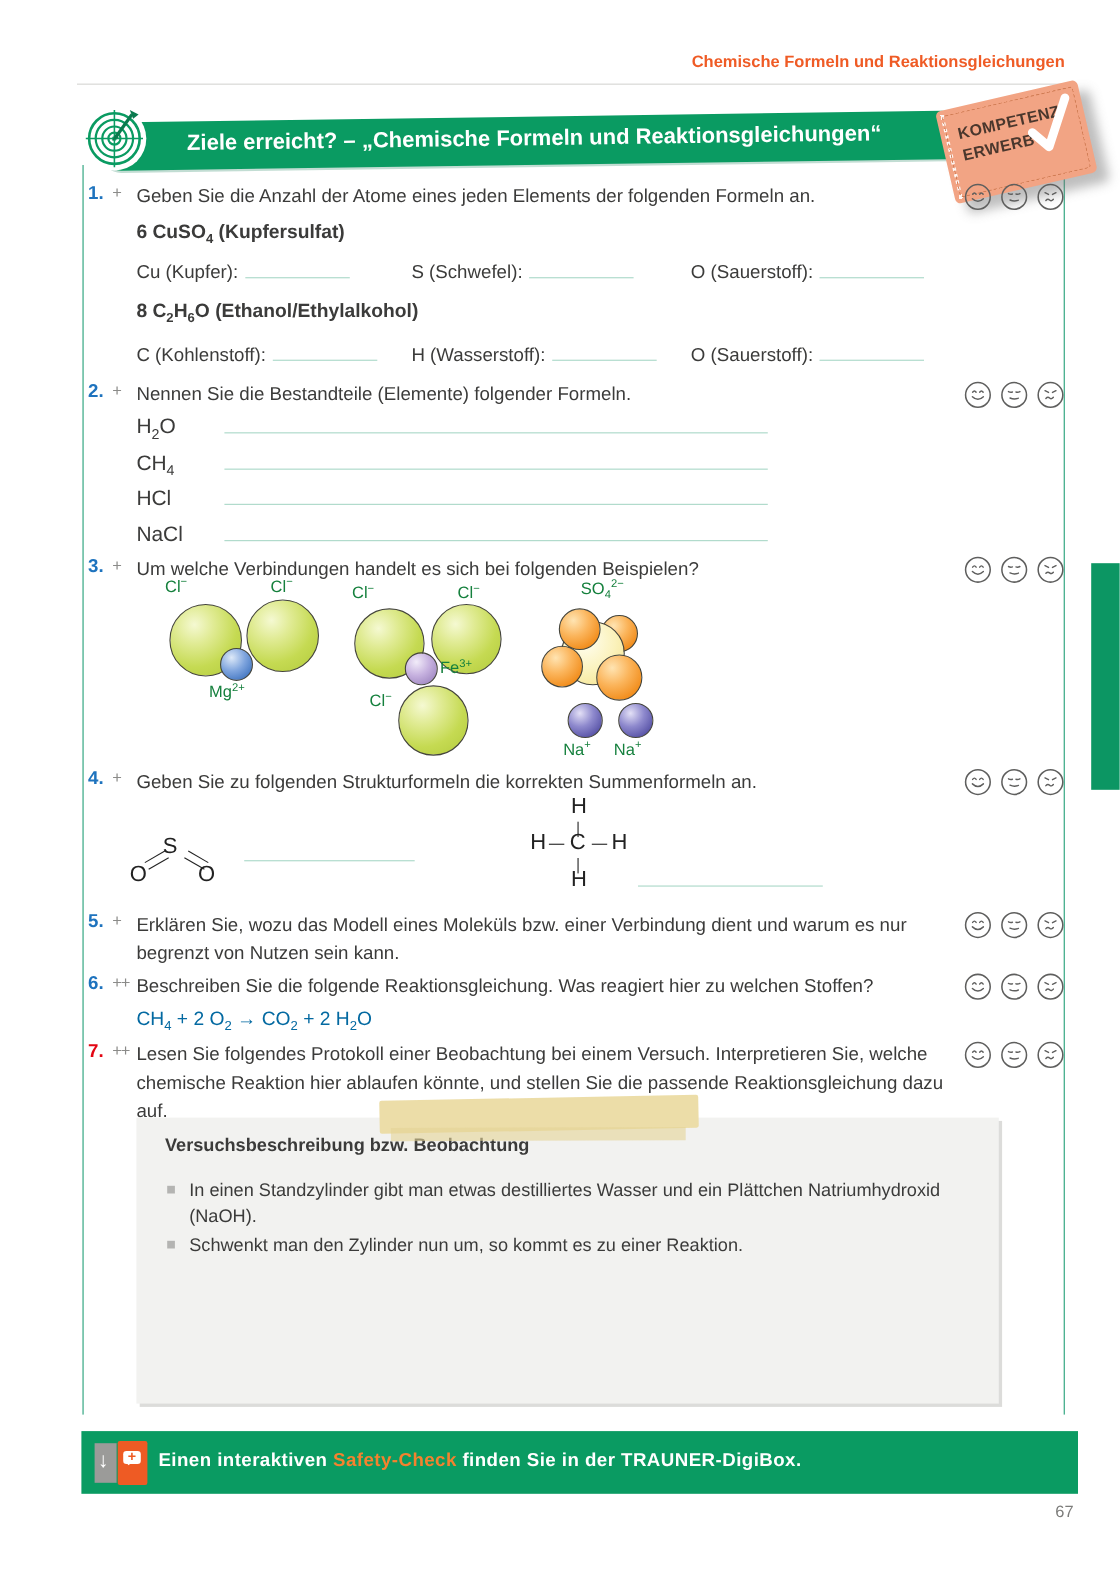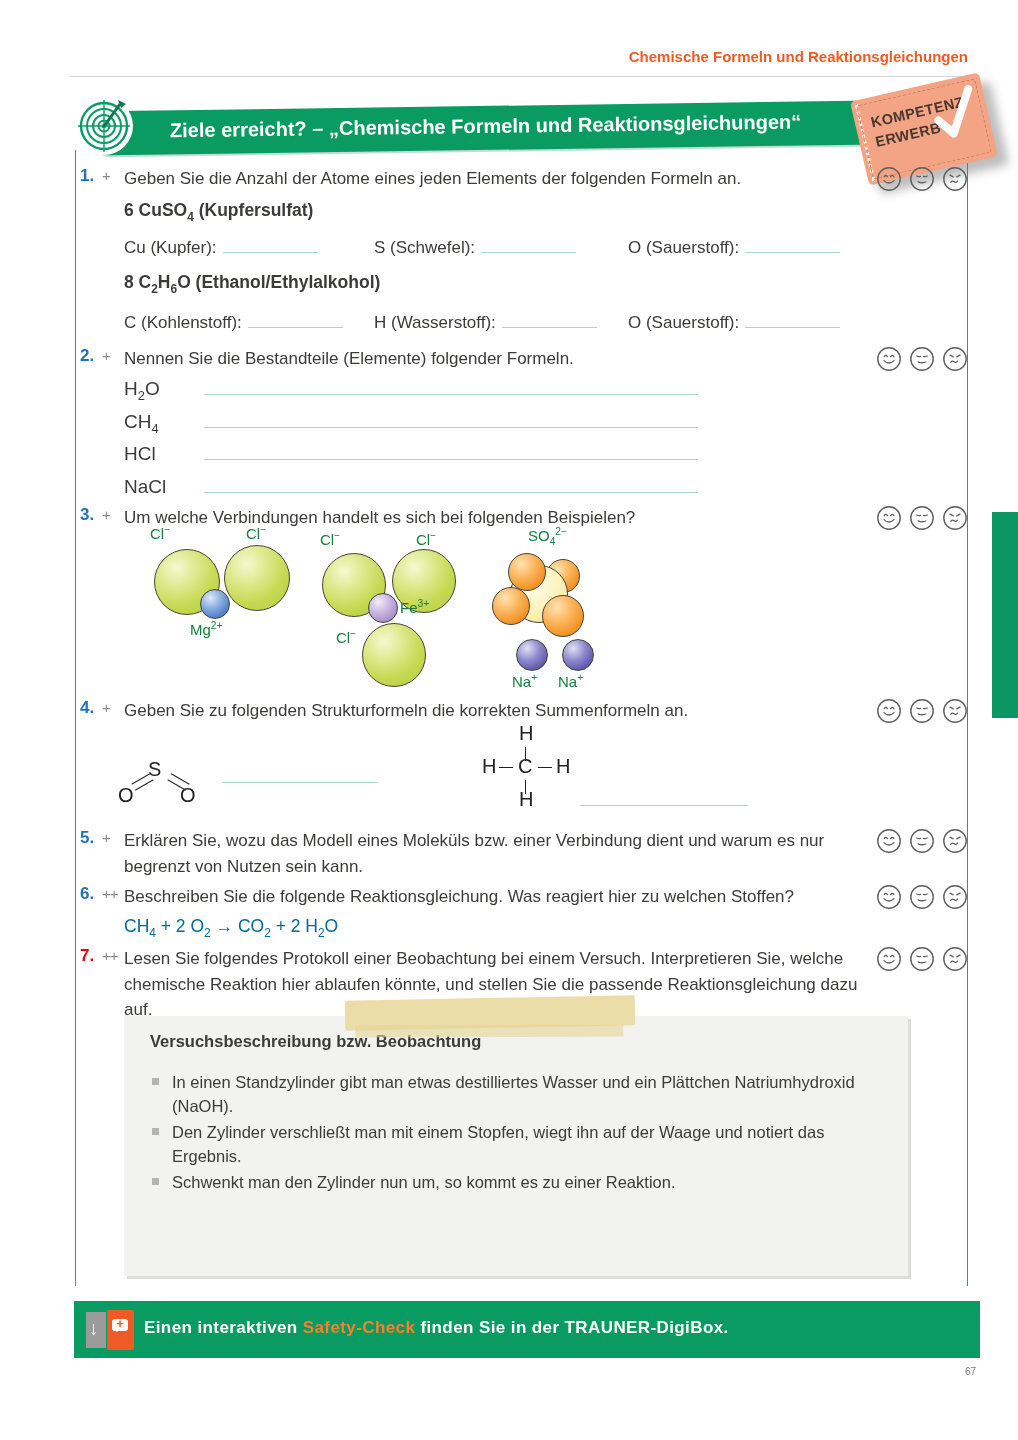--- a/index.html
+++ b/index.html
@@ -88,21 +88,21 @@
   .footer-bar{position:absolute;left:74px;top:1301px;width:906px;height:57px;background:#0a9b62;}
   .digibox-icon{position:absolute;left:12px;top:9px;width:50px;height:40px;}
   .gray-panel{position:absolute;left:0;top:2px;width:20px;height:36px;background:#9b9b99;}
   .gray-panel .arr{position:absolute;left:3px;top:6px;color:#fff;font-size:19px;font-weight:bold;}
   .orange-panel{position:absolute;left:21px;top:0;width:27px;height:40px;background:#ee5b24;border-radius:2px;}
   .bubble{position:absolute;left:5px;top:9px;width:16px;height:12px;background:#fff;border-radius:3px;}
   .bubble::after{content:"";position:absolute;left:2px;bottom:-4px;border:3px solid transparent;border-top-color:#fff;}
   .bubble .plus{position:absolute;left:0;top:-3px;width:16px;text-align:center;color:#ee5b24;font-size:13px;font-weight:bold;}
   .footer-text{position:absolute;left:70px;top:17px;font-size:17px;font-weight:bold;color:#ffffff;letter-spacing:.4px;}
   .footer-text .hl{color:#f4822e;}
-  .page-num{position:absolute;right:42px;top:1366px;font-size:10px;color:#7c7c7a;}
+  .page-num{position:absolute;right:42px;top:1366px;font-size:15px;color:#7c7c7a;}
 </style>
 </head>
 <body>
 
 <div class="breadcrumb">Chemische Formeln und Reaktionsgleichungen</div>
 <div class="toprule"></div>
 <div class="vline left"></div>
 <div class="vline right"></div>
 <div class="side-tab"></div>
 
@@ -344,21 +344,20 @@
   <svg width="26" height="26" viewBox="0 0 26 26">
       <circle cx="13" cy="13" r="11.2" fill="none" stroke="#5f5f5e" stroke-width="1.4"></circle>
       <path d="M8 9.2 l3.2 1.6 M18 9.2 l-3.2 1.6 M8.8 16.2 q1.7 -1.9 3.4 -0.4 q1.7 1.5 3.4 -0.6" fill="none" stroke="#5f5f5e" stroke-width="1.3" stroke-linecap="round"></path>
     </svg>
 </div>
 
 <div class="exp-box">
   <div class="exp-title">Versuchsbeschreibung bzw. Beobachtung</div>
   <ul class="exp-list">
     <li>In einen Standzylinder gibt man etwas destilliertes Wasser und ein Plättchen Natriumhydroxid (NaOH).</li>
-    <li>Den Zylinder verschließt man mit einem Stopfen, wiegt ihn auf der Waage und notiert das Ergebnis.</li>
     <li>Schwenkt man den Zylinder nun um, so kommt es zu einer Reaktion.</li>
   </ul>
 </div>
 <div class="tape"></div>
 
 <div class="footer-bar">
   <div class="digibox-icon">
     <div class="gray-panel">
         <span class="arr">↓</span>
       </div>

